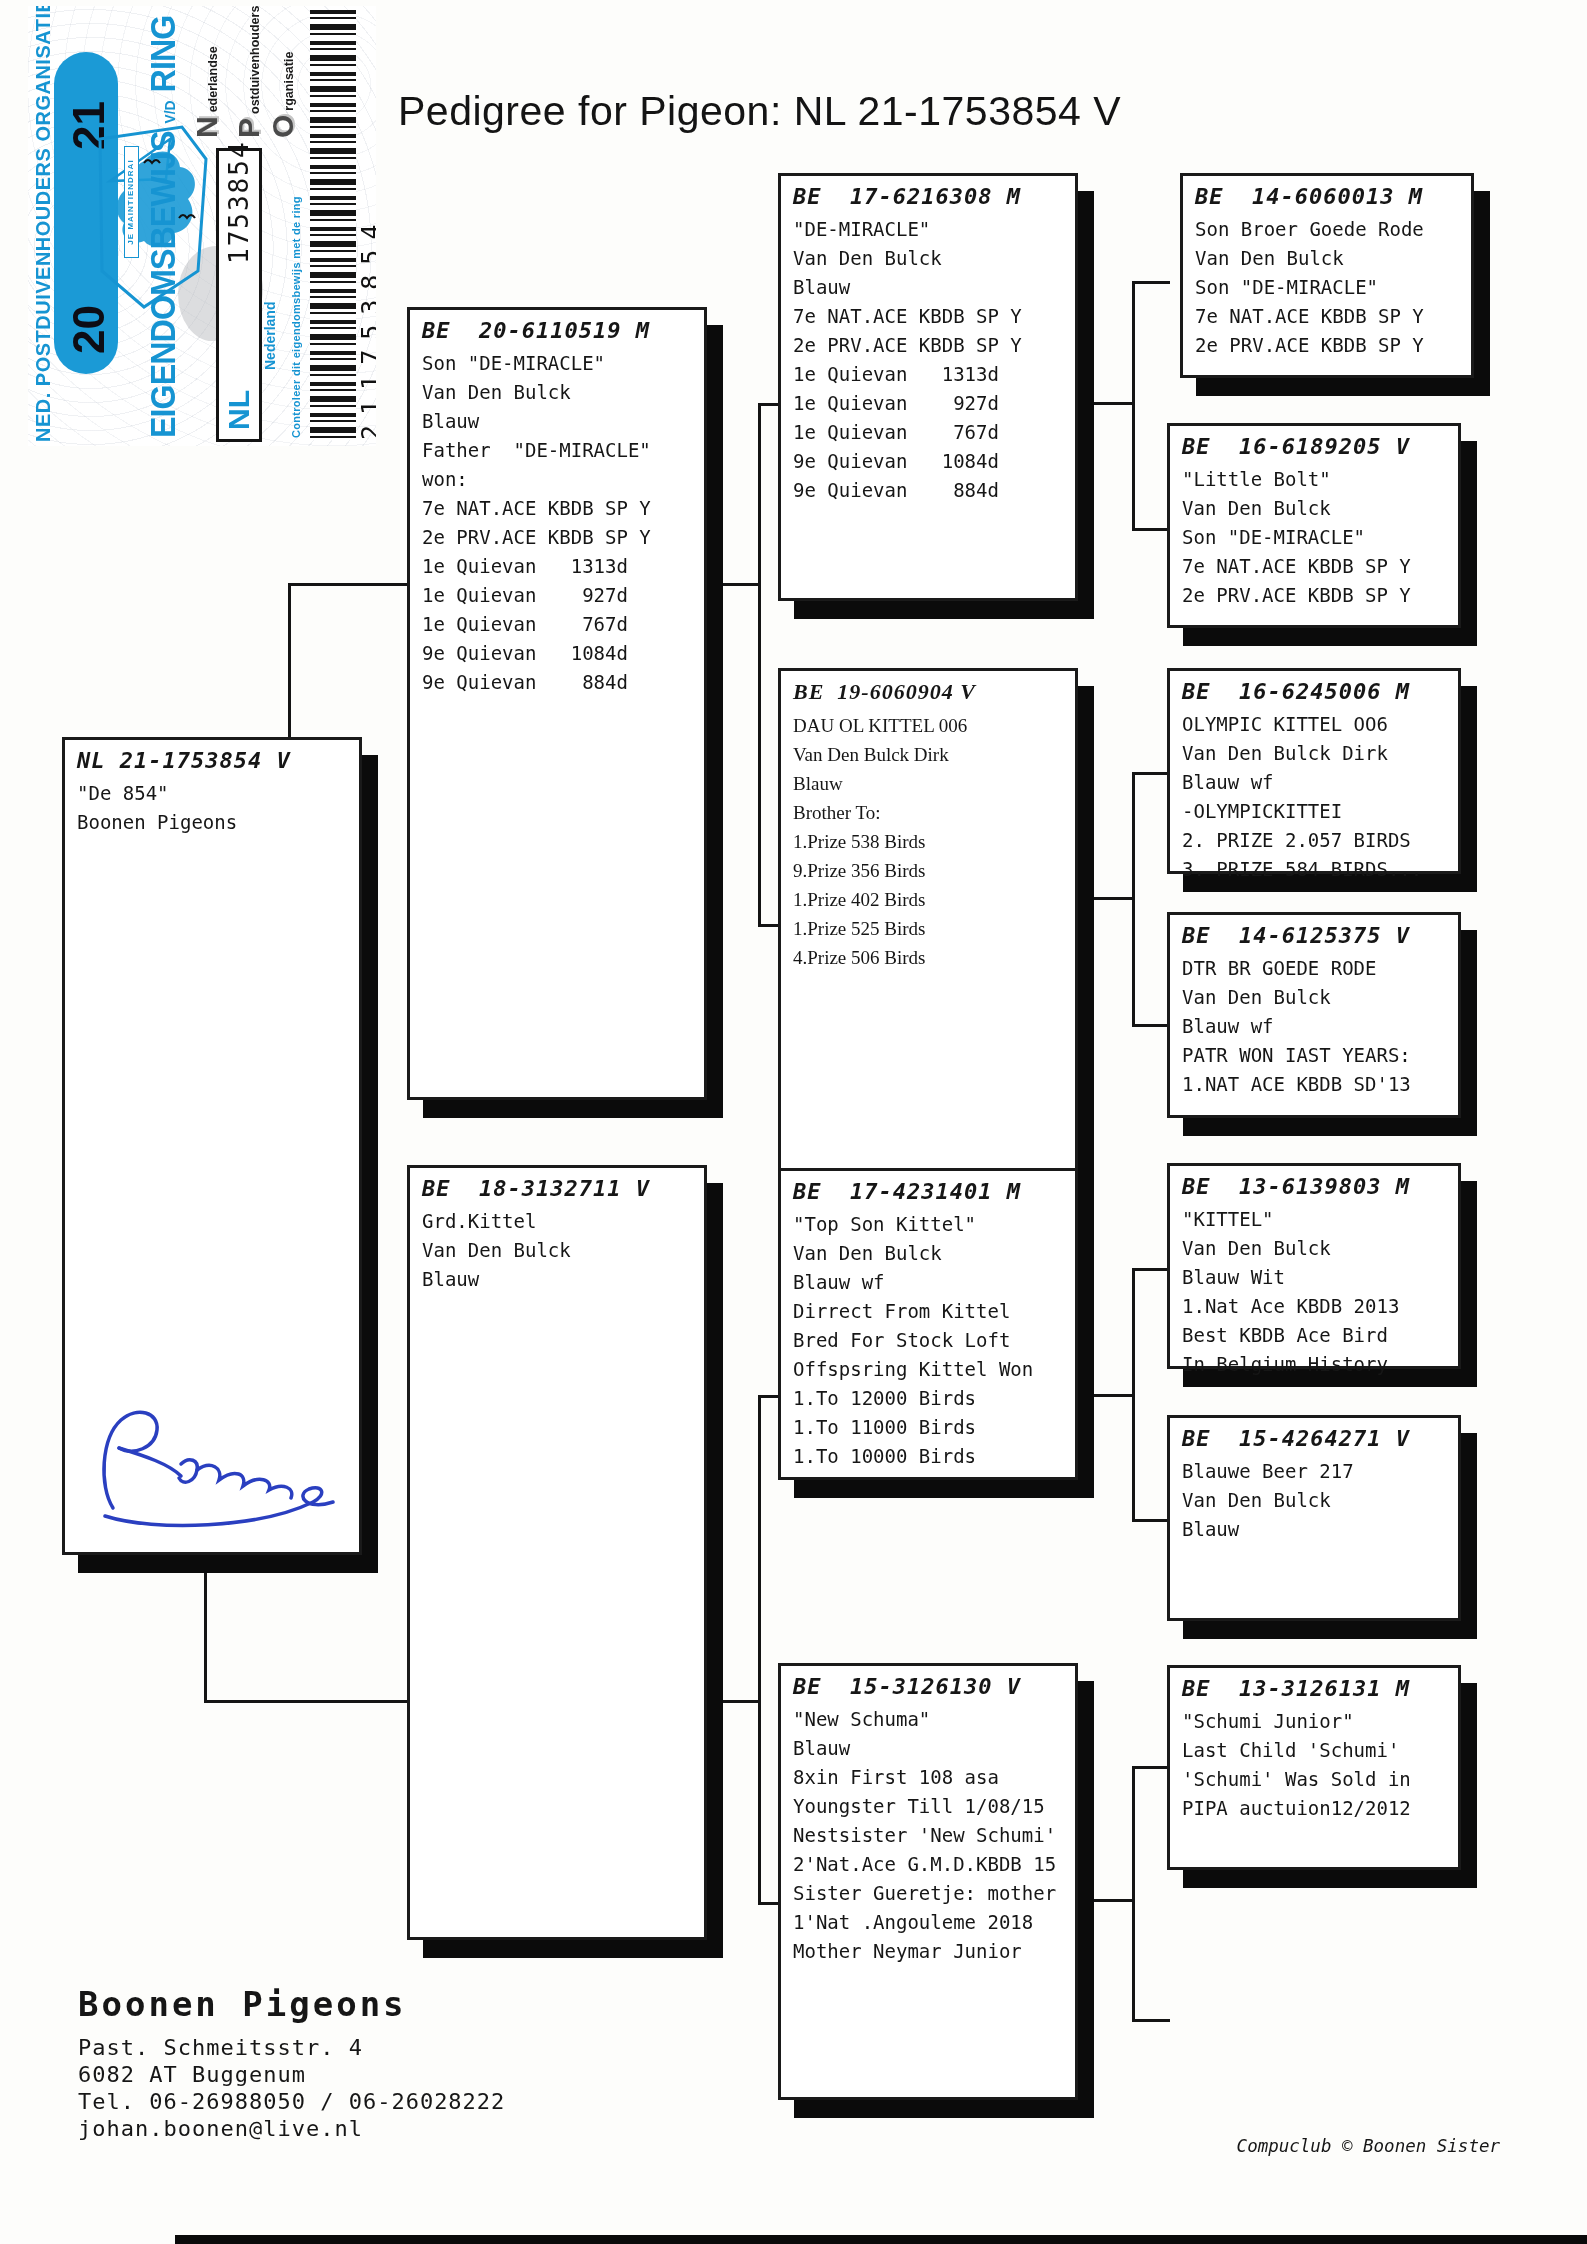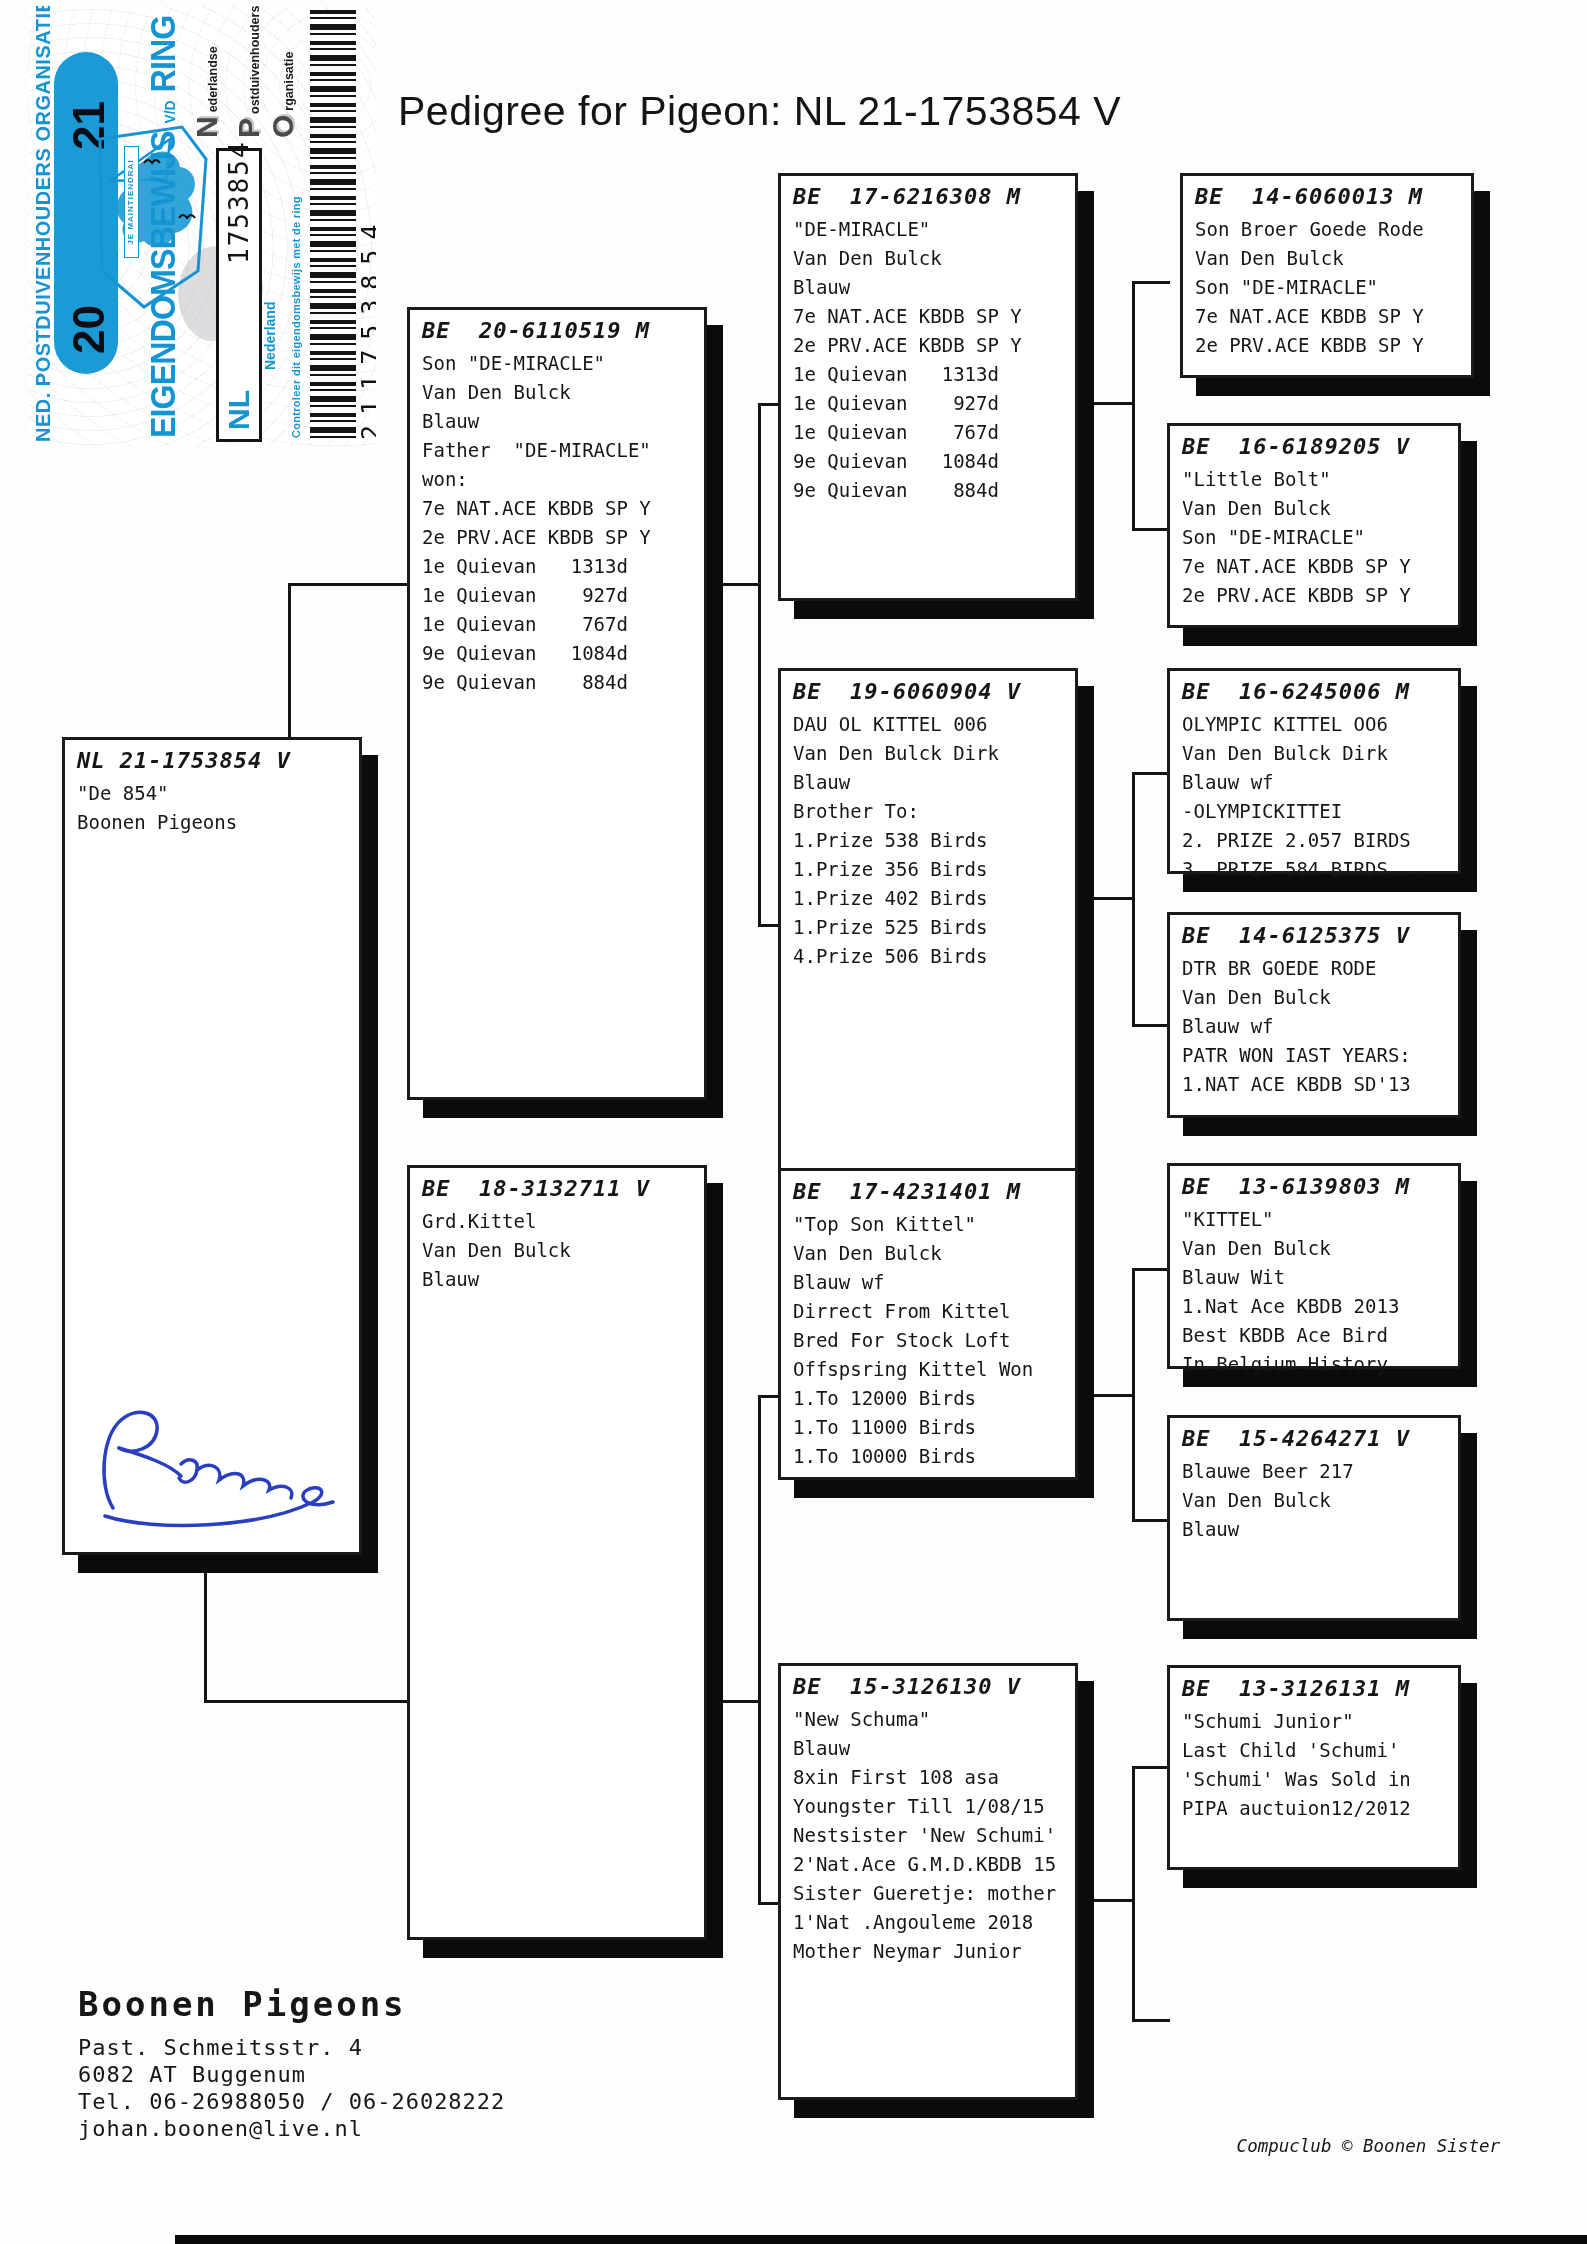--- a/index.html
+++ b/index.html
@@ -211,29 +211,29 @@
         <div class="bline">Blauw</div>
         <div class="bline">7e NAT.ACE KBDB SP Y</div>
         <div class="bline">2e PRV.ACE KBDB SP Y</div>
         <div class="bline">1e Quievan   1313d</div>
         <div class="bline">1e Quievan    927d</div>
         <div class="bline">1e Quievan    767d</div>
         <div class="bline">9e Quievan   1084d</div>
         <div class="bline">9e Quievan    884d</div>
       </div>
   </div>
-  <div class="pbox" style="left:778px;top:668px;width:300px;height:532px;">
+  <div class="pbox" style="left:778px;top:668px;width:300px;height:532px;font-family:Liberation Serif, serif;">
     <div class="ring">BE  19-6060904 V</div>
     <div>
         <div class="bline">DAU OL KITTEL 006</div>
         <div class="bline">Van Den Bulck Dirk</div>
         <div class="bline">Blauw</div>
         <div class="bline">Brother To:</div>
         <div class="bline">1.Prize 538 Birds</div>
-        <div class="bline">1.Prize 356 Birds</div>
+        <div class="bline">9.Prize 356 Birds</div>
         <div class="bline">1.Prize 402 Birds</div>
         <div class="bline">1.Prize 525 Birds</div>
         <div class="bline">4.Prize 506 Birds</div>
       </div>
   </div>
   <div class="pbox" style="left:778px;top:1168px;width:300px;height:312px;">
     <div class="ring">BE  17-4231401 M</div>
     <div>
         <div class="bline">"Top Son Kittel"</div>
         <div class="bline">Van Den Bulck</div>

